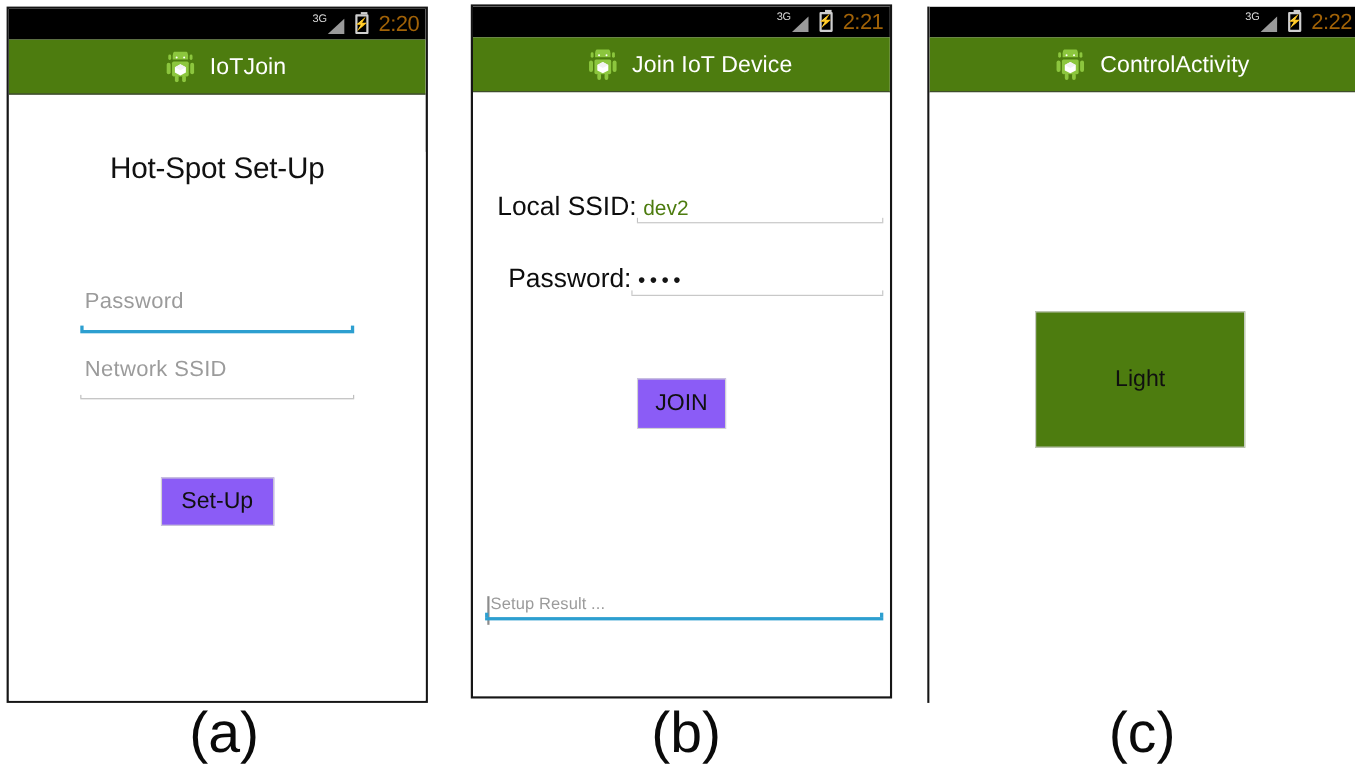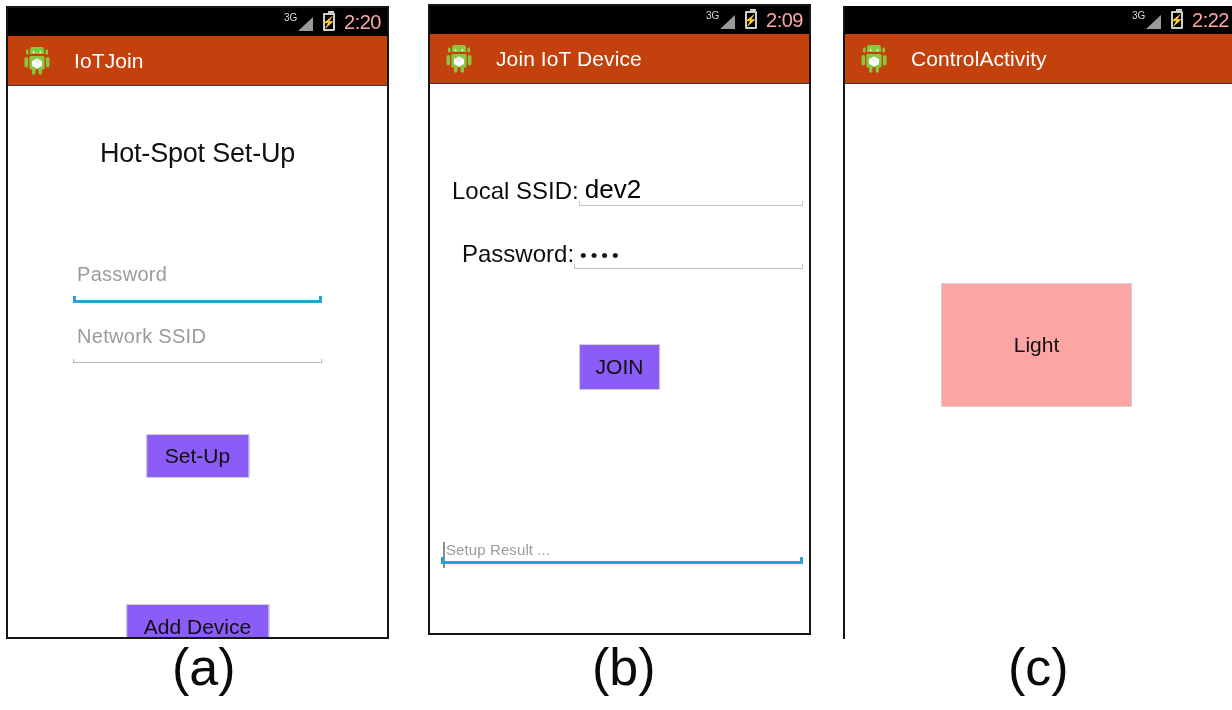--- a/index.html
+++ b/index.html
@@ -74,37 +74,38 @@
     top: -4px; left: 3px;
     width: 6px; height: 2px;
     background: #cfcfcf;
   }
   .sb-bolt {
     color: #ffffff;
     font-size: 11px;
     line-height: 1;
   }
   .sb-time {
-    color: #fca5a5;
+    color: #a16207;
     font-size: 20px;
     font-weight: 400;
     letter-spacing: -0.5px;
     margin-left: 4px;
     line-height: 1;
   }
 
   
   .actionbar {
     height: 50px;
-    background: #c2410c;
+    background: #4d7c0f;
     border-bottom: 1px solid #3a3a3a;
     display: flex;
     align-items: center;
     padding-left: 16px;
-    gap: 24px;
+    gap: 14px;
+    justify-content: center;
   }
   .droid { width: 26px; height: 28px; flex: none; }
   .ab-title {
     color: #ffffff;
     font-size: 21px;
     font-weight: 400;
     letter-spacing: 0.1px;
   }
 
   
@@ -213,22 +214,22 @@
   .row-input::before, .row-input::after {
     content: "";
     position: absolute;
     bottom: 0;
     width: 1px; height: 4px;
     background: #c2c2c2;
   }
   .row-input::before { left: 0; }
   .row-input::after  { right: 0; }
   .row-value {
-    font-size: 26px;
-    color: #000000;
+    font-size: 19px;
+    color: #4d7c0f;
     line-height: 1.05;
   }
   .row-dots {
     font-size: 19px;
     color: #141414;
     letter-spacing: 4px;
     line-height: 1.05;
   }
   .btn-join {
     position: absolute;
@@ -259,21 +260,21 @@
     background: #8c8c8c;
   }
 
   
   .light-box {
     position: absolute;
     left: 96px;
     top: 199px;
     width: 191px;
     height: 124px;
-    background: #fca5a5;
+    background: #4d7c0f;
     border: 1px solid #d2d2d2;
     display: flex;
     align-items: center;
     justify-content: center;
     font-size: 21px;
     color: #101010;
     cursor: pointer;
   }
 
   
@@ -334,33 +335,32 @@
         <div class="field">Password</div>
         <div class="ul-blue"></div>
       </div>
 
       <div class="field-wrap f2">
         <div class="field">Network SSID</div>
         <div class="ul-gray"></div>
       </div>
 
       <div class="btn btn-setup">Set-Up</div>
-      <div class="btn btn-add">Add Device</div>
     </div>
   </div>
 
   <div class="phone p2">
 
     <div class="statusbar">
       <span class="sb-3g">3G</span>
       <span class="sb-signal"></span>
       <span class="sb-battery">
         <span class="sb-bolt">⚡</span>
       </span>
-      <span class="sb-time">2:09</span>
+      <span class="sb-time">2:21</span>
     </div>
 
     <div class="actionbar">
       <span class="droid">
         <svg viewBox="0 0 26 28" width="26" height="28">
           <g fill="#8cc63e">
             <rect x="2" y="2.5" width="2.6" height="5" rx="1.3"></rect>
             <rect x="21.4" y="2.5" width="2.6" height="5" rx="1.3"></rect>
             <path d="M6 3.5 A7 6.5 0 0 1 20 3.5 L20 7 L6 7 Z"></path>
             <rect x="0.5" y="10" width="3.6" height="10.5" rx="1.8"></rect>

